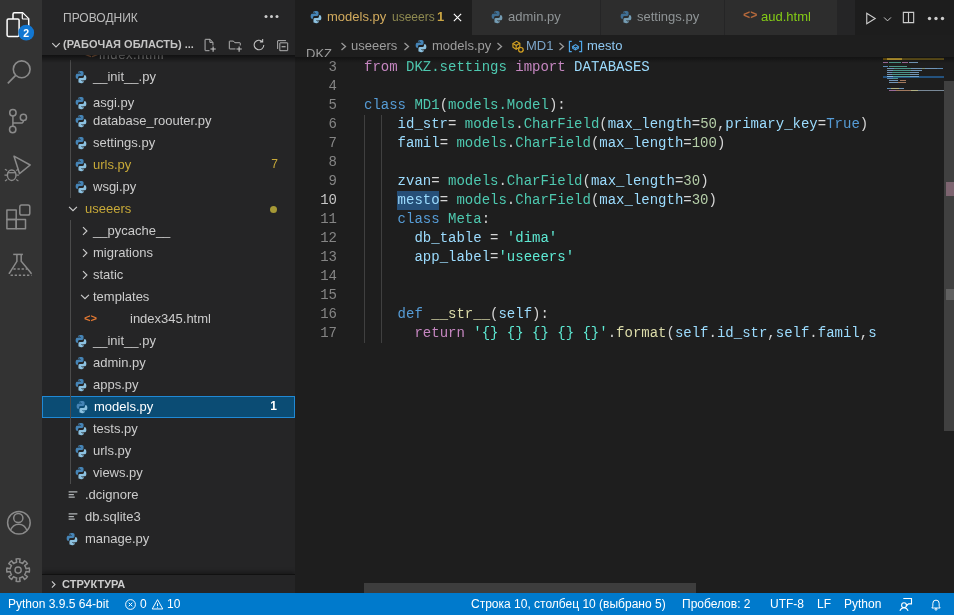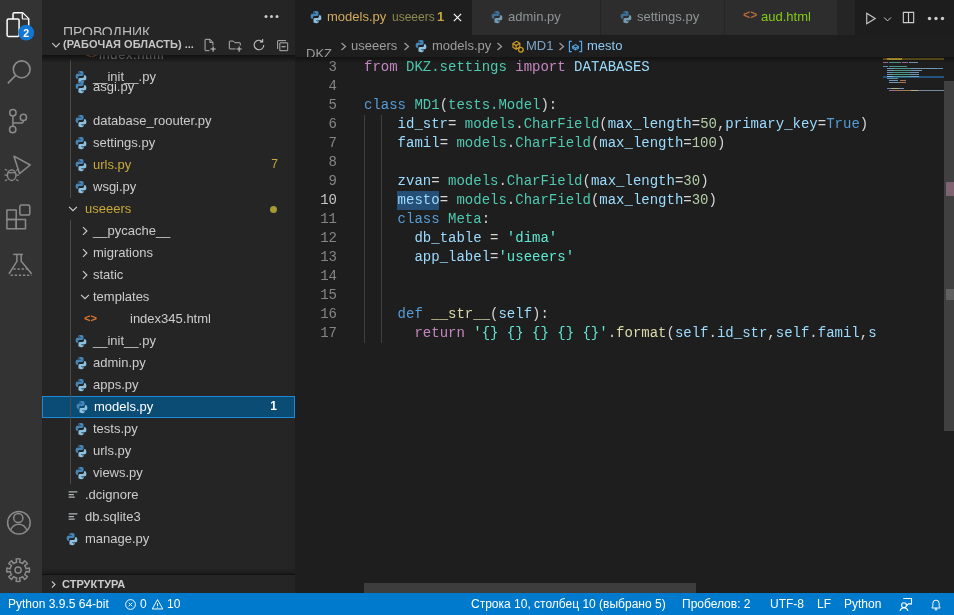--- a/index.html
+++ b/index.html
@@ -104,21 +104,21 @@
 
   <g stroke="#8a8a8a" stroke-width="1.5" fill="none">
     <path d="M16.10 558.88 A11.4 11.4 0 0 1 20.10 558.88 L19.51 562.22 A8.0 8.0 0 0 1 22.67 563.54 L24.62 560.75 A11.4 11.4 0 0 1 27.45 563.58 L24.66 565.53 A8.0 8.0 0 0 1 25.98 568.69 L29.32 568.10 A11.4 11.4 0 0 1 29.32 572.10 L25.98 571.51 A8.0 8.0 0 0 1 24.66 574.67 L27.45 576.62 A11.4 11.4 0 0 1 24.62 579.45 L22.67 576.66 A8.0 8.0 0 0 1 19.51 577.98 L20.10 581.32 A11.4 11.4 0 0 1 16.10 581.32 L16.69 577.98 A8.0 8.0 0 0 1 13.53 576.66 L11.58 579.45 A11.4 11.4 0 0 1 8.75 576.62 L11.54 574.67 A8.0 8.0 0 0 1 10.22 571.51 L6.88 572.10 A11.4 11.4 0 0 1 6.88 568.10 L10.22 568.69 A8.0 8.0 0 0 1 11.54 565.53 L8.75 563.58 A11.4 11.4 0 0 1 11.58 560.75 L13.53 563.54 A8.0 8.0 0 0 1 16.69 562.22 Z" stroke-linejoin="round"></path>
     <circle cx="18.1" cy="570.1" r="3.1" stroke-width="1.4"></circle>
   </g>
 </svg>
 </div>
 
 <div class="abs" id="sidebar">
   <div id="sbtitle">
-      <span style="position:absolute;left:21px;top:24px;font-size:14px;">ПРОВОДНИК</span>
+      <span style="position:absolute;left:21px;top:11px;font-size:12px;">ПРОВОДНИК</span>
     <svg style="position:absolute;left:222px;top:14px;" width="15" height="5" viewBox="0 0 15 5">
         <g fill="#cccccc">
           <circle cx="2" cy="2.5" r="1.5"></circle>
           <circle cx="7.5" cy="2.5" r="1.5"></circle>
           <circle cx="13" cy="2.5" r="1.5"></circle>
         </g>
       </svg>
   </div>
   <div id="trees">
 
@@ -126,21 +126,21 @@
         <span class="lbl" style="left:43px;color:#9c6a48;font-family:'Liberation Mono',monospace;font-size:11px;font-weight:bold;top:5px;">&lt;&gt;</span>
         <span class="lbl" style="left:57px;letter-spacing:0.6px;">index.html</span>
       </div>
     <div class="trow" style="top:66px;">
         <span class="ticon" style="left:32px;"><svg width="14" height="14" viewBox="0 0 16 16">
             <path fill="#4584b6" d="M7.9 1C4.8 1 5 2.35 5 2.35l.004 1.4h2.95v.42H3.84S1.85 3.94 1.85 7.06c0 3.12 1.73 3.01 1.73 3.01h1.03V8.61s-.055-1.74 1.71-1.74h2.93s1.66.027 1.66-1.6V2.56S11.2 1 7.9 1zM6.28 1.94a.53.53 0 1 1 0 1.06.53.53 0 0 1 0-1.06z"></path>
             <path fill="#8cc1e0" d="M8.1 15c3.1 0 2.9-1.35 2.9-1.35l-.004-1.4h-2.95v-.42h4.11s1.99.23 1.99-2.89c0-3.12-1.73-3.01-1.73-3.01h-1.03v1.46s.055 1.74-1.71 1.74H6.75s-1.66-.027-1.66 1.6v2.71S4.8 15 8.1 15zm1.62-.94a.53.53 0 1 1 0-1.06.53.53 0 0 1 0 1.06z"></path>
           </svg></span>
         <span class="lbl" style="left:51px;">__init__.py</span>
       </div>
-    <div class="trow" style="top:76px;">
+    <div class="trow" style="top:92px;">
         <span class="ticon" style="left:32px;"><svg width="14" height="14" viewBox="0 0 16 16">
             <path fill="#4584b6" d="M7.9 1C4.8 1 5 2.35 5 2.35l.004 1.4h2.95v.42H3.84S1.85 3.94 1.85 7.06c0 3.12 1.73 3.01 1.73 3.01h1.03V8.61s-.055-1.74 1.71-1.74h2.93s1.66.027 1.66-1.6V2.56S11.2 1 7.9 1zM6.28 1.94a.53.53 0 1 1 0 1.06.53.53 0 0 1 0-1.06z"></path>
             <path fill="#8cc1e0" d="M8.1 15c3.1 0 2.9-1.35 2.9-1.35l-.004-1.4h-2.95v-.42h4.11s1.99.23 1.99-2.89c0-3.12-1.73-3.01-1.73-3.01h-1.03v1.46s.055 1.74-1.71 1.74H6.75s-1.66-.027-1.66 1.6v2.71S4.8 15 8.1 15zm1.62-.94a.53.53 0 1 1 0-1.06.53.53 0 0 1 0 1.06z"></path>
           </svg></span>
         <span class="lbl" style="left:51px;">asgi.py</span>
       </div>
     <div class="trow" style="top:110px;">
         <span class="ticon" style="left:32px;"><svg width="14" height="14" viewBox="0 0 16 16">
             <path fill="#4584b6" d="M7.9 1C4.8 1 5 2.35 5 2.35l.004 1.4h2.95v.42H3.84S1.85 3.94 1.85 7.06c0 3.12 1.73 3.01 1.73 3.01h1.03V8.61s-.055-1.74 1.71-1.74h2.93s1.66.027 1.66-1.6V2.56S11.2 1 7.9 1zM6.28 1.94a.53.53 0 1 1 0 1.06.53.53 0 0 1 0-1.06z"></path>
             <path fill="#8cc1e0" d="M8.1 15c3.1 0 2.9-1.35 2.9-1.35l-.004-1.4h-2.95v-.42h4.11s1.99.23 1.99-2.89c0-3.12-1.73-3.01-1.73-3.01h-1.03v1.46s.055 1.74-1.71 1.74H6.75s-1.66-.027-1.66 1.6v2.71S4.8 15 8.1 15zm1.62-.94a.53.53 0 1 1 0-1.06.53.53 0 0 1 0 1.06z"></path>
@@ -424,21 +424,21 @@
   <div class="ln" style="top:172px;">12</div>
   <div class="ln" style="top:191px;">13</div>
   <div class="ln" style="top:210px;">14</div>
   <div class="ln" style="top:229px;">15</div>
   <div class="ln" style="top:248px;">16</div>
   <div class="ln" style="top:267px;">17</div>
   <div class="ig" style="left:69px;top:58px;height:228px;"></div>
   <div class="ig" style="left:86px;top:58px;height:228px;"></div>
   <div class="abs" style="left:102px;top:134px;width:42px;height:19px;background:#264f78;"></div>
   <div class="cl" style="top:1px;"><span class="kw">from</span> <span class="cls">DKZ.settings</span> <span class="kw">import</span> <span class="vr">DATABASES</span></div>
-  <div class="cl" style="top:39px;"><span class="kb">class</span> <span class="cls">MD1</span><span class="pn">(</span><span class="cls">tests.Model</span><span class="pn">):</span></div>
+  <div class="cl" style="top:39px;"><span class="kb">class</span> <span class="cls">MD1</span><span class="pn">(</span><span class="cls">models.Model</span><span class="pn">):</span></div>
   <div class="cl" style="top:58px;">    <span class="vr">id_str</span><span class="pn">=</span> <span class="cls">models</span><span class="pn">.</span><span class="cls">CharField</span><span class="pn">(</span><span class="vr">max_length</span><span class="pn">=</span><span class="nm">50</span><span class="pn">,</span><span class="vr">primary_key</span><span class="pn">=</span><span class="kb">True</span><span class="pn">)</span></div>
   <div class="cl" style="top:77px;">    <span class="vr">famil</span><span class="pn">=</span> <span class="cls">models</span><span class="pn">.</span><span class="cls">CharField</span><span class="pn">(</span><span class="vr">max_length</span><span class="pn">=</span><span class="nm">100</span><span class="pn">)</span></div>
   <div class="cl" style="top:115px;">    <span class="vr">zvan</span><span class="pn">=</span> <span class="cls">models</span><span class="pn">.</span><span class="cls">CharField</span><span class="pn">(</span><span class="vr">max_length</span><span class="pn">=</span><span class="nm">30</span><span class="pn">)</span></div>
   <div class="cl" style="top:134px;">    <span class="vr">mesto</span><span class="pn">=</span> <span class="cls">models</span><span class="pn">.</span><span class="cls">CharField</span><span class="pn">(</span><span class="vr">max_length</span><span class="pn">=</span><span class="nm">30</span><span class="pn">)</span></div>
   <div class="cl" style="top:153px;">    <span class="kb">class</span> <span class="cls">Meta</span><span class="pn">:</span></div>
   <div class="cl" style="top:172px;">      <span class="vr">db_table</span> <span class="pn">=</span> <span class="str">'dima'</span></div>
   <div class="cl" style="top:191px;">      <span class="vr">app_label</span><span class="pn">=</span><span class="str">'useeers'</span></div>
   <div class="cl" style="top:248px;">    <span class="kb">def</span> <span class="fn">__str__</span><span class="pn">(</span><span class="vr">self</span><span class="pn">):</span></div>
   <div class="cl" style="top:267px;">      <span class="kw">return</span> <span class="str">'{} {} {} {} {}'</span><span class="pn">.</span><span class="fn">format</span><span class="pn">(</span><span class="vr">self</span><span class="pn">.</span><span class="vr">id_str</span><span class="pn">,</span><span class="vr">self</span><span class="pn">.</span><span class="vr">famil</span><span class="pn">,</span><span class="vr">s</span></div>
 </div>

